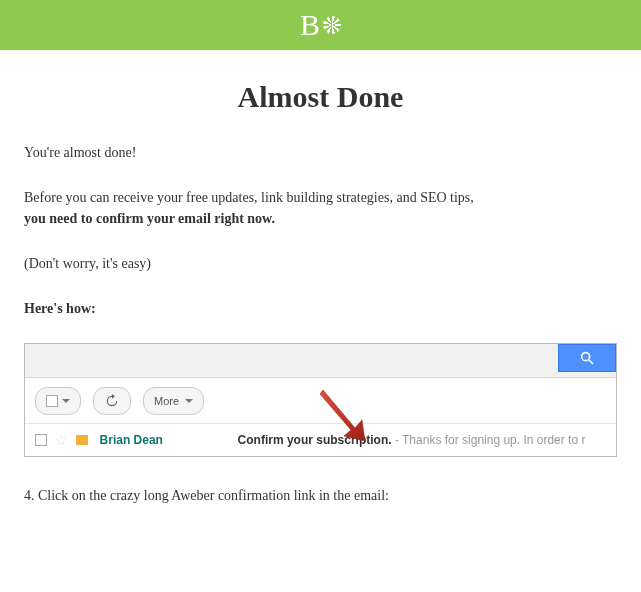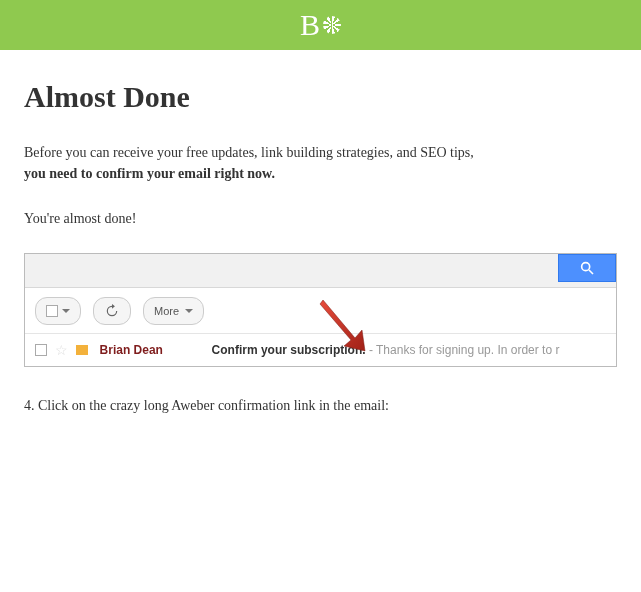--- a/index.html
+++ b/index.html
@@ -4,63 +4,65 @@
   <style>
     * { box-sizing: border-box; margin: 0; padding: 0; }
     body { font-family: Georgia, 'Times New Roman', serif; background: #fff; width: 641px; }
     .header { background: #8fc94f; height: 50px; display: flex; align-items: center; justify-content: center; }
     .logo { color: #fff; font-size: 24px; font-weight: 400; letter-spacing: 1px; display: flex; align-items: center; }
     .logo-b { font-size: 30px; font-weight: 400; }
     .logo-icon { display: inline-block; width: 18px; height: 18px; border-radius: 50%; background:
       repeating-conic-gradient(#fff 0deg 20deg, #8fc94f 20deg 40deg);
       margin-left: 2px; vertical-align: middle; }
     .content { padding: 30px 24px; color: #333; }
-    h1 { font-size: 30px; font-weight: bold; margin-bottom: 28px; }
+    h1 { font-size: 30px; font-weight: bold; margin-bottom: 28px; text-align: center; }
     p { font-size: 14px; margin-bottom: 24px; line-height: 1.5; }
     .bold { font-weight: bold; }
     .gmail-shot { border: 1px solid #bbb; margin: 20px 0 28px; overflow: hidden; position: relative; }
     .gmail-top { background: #f1f1f1; border-bottom: 1px solid #d8d8d8; height: 34px; position: relative; }
     .gmail-search-btn { position: absolute; right: 0; top: 0; width: 58px; height: 28px; background: #4d90fe; border: 1px solid #3079ed; display: flex; align-items: center; justify-content: center; }
     .gmail-toolbar { background: #fff; border-bottom: 1px solid #e5e5e5; height: 46px; display: flex; align-items: center; padding: 0 10px; gap: 12px; }
     .gmail-btn { background: #f5f5f5; border: 1px solid #ccc; border-radius: 12px; height: 28px; display: flex; align-items: center; padding: 0 10px; font-family: Arial, sans-serif; font-size: 11px; color: #555; }
     .gmail-btn-select { width: 46px; justify-content: center; gap: 4px; }
     .gmail-checkbox { width: 12px; height: 12px; border: 1px solid #aaa; background: #fff; }
     .gmail-caret { width: 0; height: 0; border-left: 4px solid transparent; border-right: 4px solid transparent; border-top: 4px solid #777; }
     .gmail-btn-refresh { width: 38px; justify-content: center; }
     .gmail-btn-more { gap: 6px; }
     .gmail-row { background: #fff; height: 32px; display: flex; align-items: center; padding: 0 10px; font-family: Arial, sans-serif; font-size: 12px; white-space: nowrap; overflow: hidden; }
     .gmail-row-cb { width: 12px; height: 12px; border: 1px solid #aaa; margin-right: 8px; flex-shrink: 0; }
     .gmail-row-star { color: #ddd; font-size: 14px; margin-right: 8px; flex-shrink: 0; }
     .gmail-row-tag { width: 12px; height: 10px; background: #f3b13b; margin-right: 12px; flex-shrink: 0; }
-    .gmail-row-sender { font-weight: bold; color: #7f1d1d; width: 112px; flex-shrink: 0; }
+    .gmail-row-sender { font-weight: bold; color: #0f766e; width: 138px; flex-shrink: 0; }
     .gmail-row-subject { font-weight: bold; color: #333; }
     .gmail-row-preview { color: #999; }
     .red-arrow { position: absolute; left: 290px; top: 42px; pointer-events: none; }
   </style>
 </head>
 <body>
 
 <div class="header">
   <div class="logo">
     <span class="logo-b">B</span>
       <span class="logo-icon"></span>
   </div>
 </div>
 
 <div class="content">
   <h1>Almost Done</h1>
 
+  <p>You're almost done!</p>
+
   <p>
     <span>Before you can receive your free updates, link building strategies, and SEO tips,</span><br>
     <span class="bold">you need to confirm your email right now.</span>
   </p>
 
-  <p>You're almost done!</p>
+  <p>(Don't worry, it's easy)</p>
 
-
+  <p class="bold">Here's how:</p>
 
 
   <div class="gmail-shot">
     <div class="gmail-top">
       <div class="gmail-search-btn">
         <svg width="16" height="16" viewBox="0 0 24 24">
           <circle cx="10" cy="10" r="6" stroke="#fff" stroke-width="2.5" fill="none"></circle>
           <line x1="15" y1="15" x2="21" y2="21" stroke="#fff" stroke-width="2.5"></line>
         </svg>
       </div>

